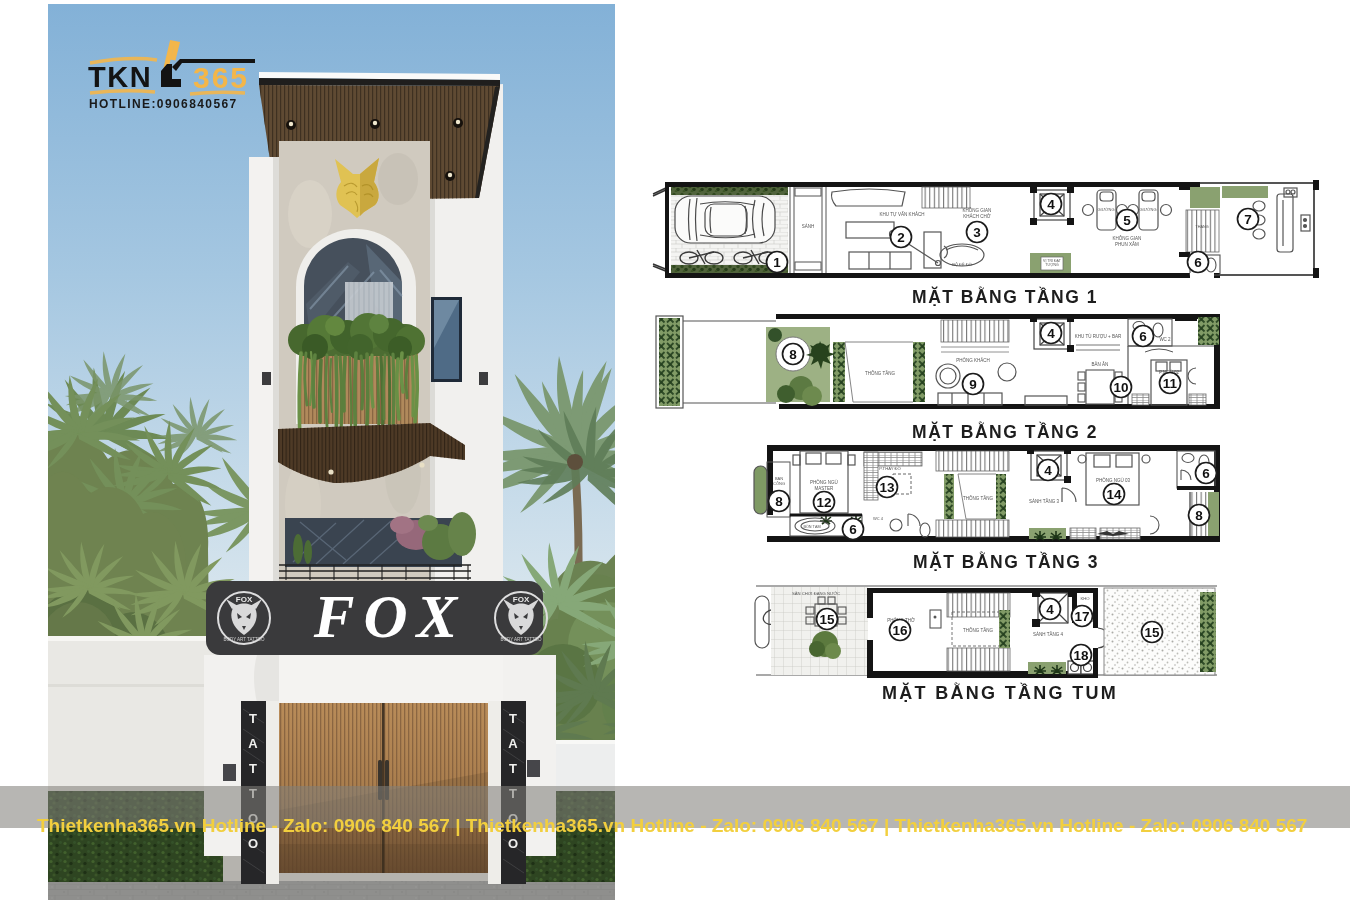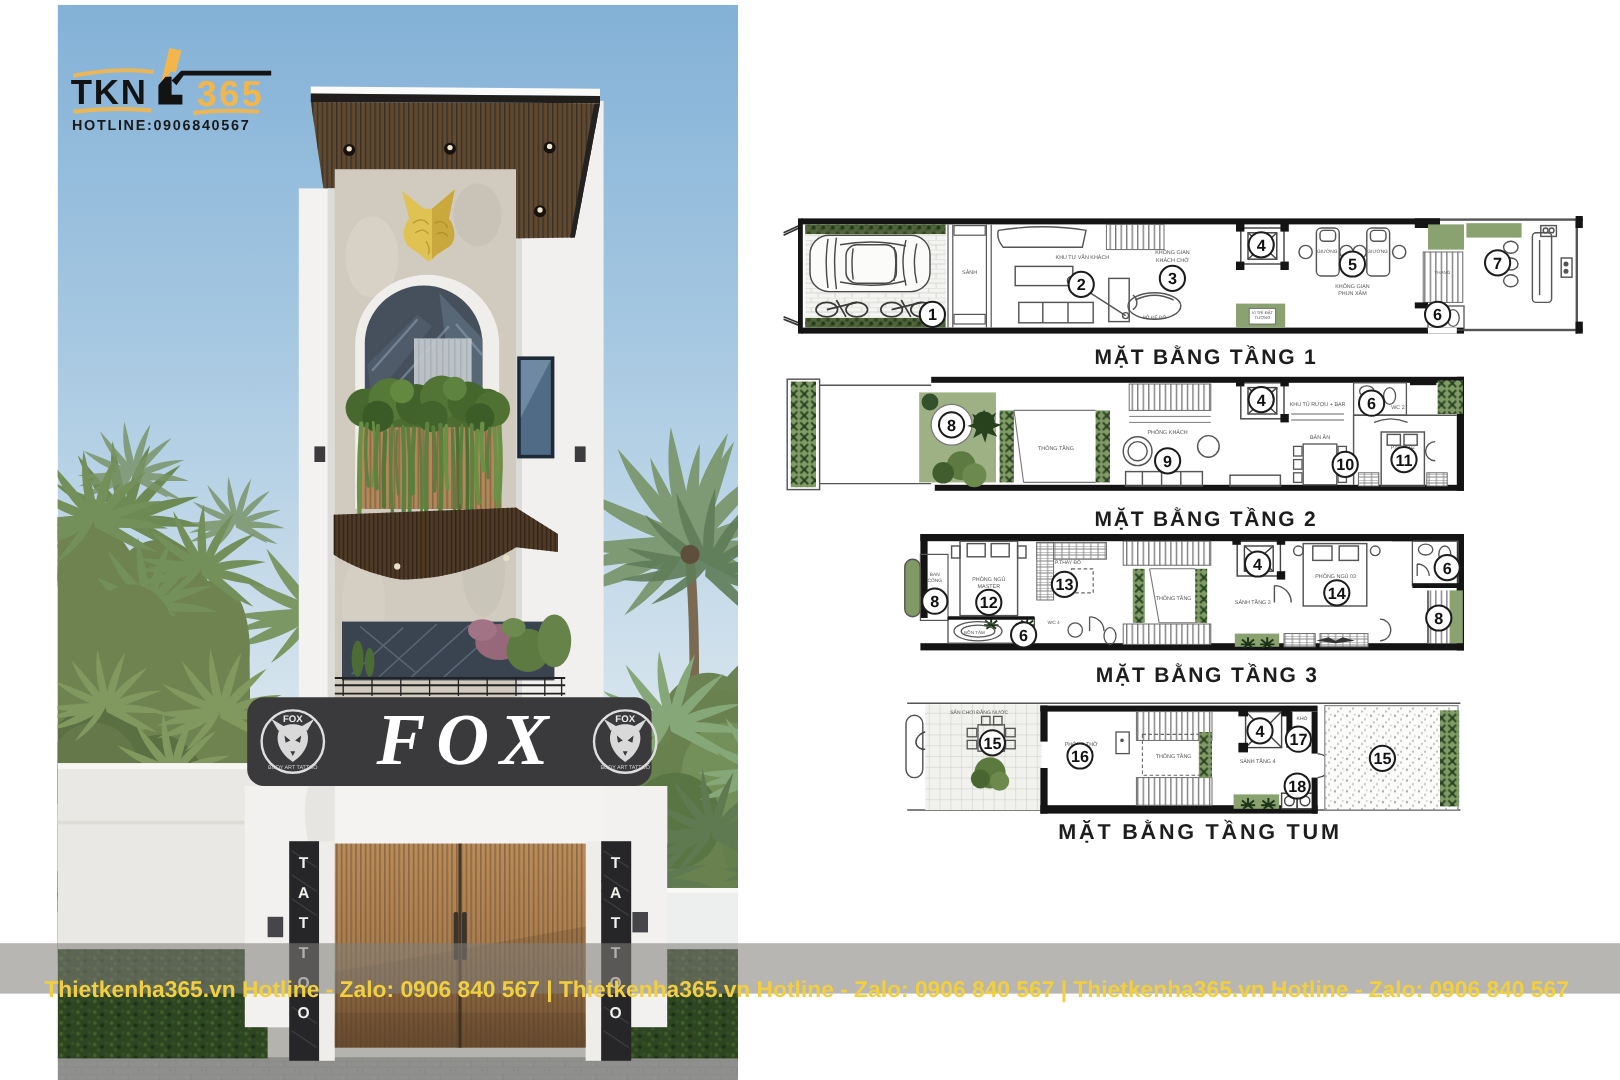--- a/index.html
+++ b/index.html
@@ -1,21 +1,21 @@
 <!DOCTYPE html>
 <html><head>
 <meta charset="utf-8">
 <style>
   html,body{margin:0;padding:0;}
   body{width:1350px;height:900px;overflow:hidden;background:#fff;
        font-family:"Liberation Sans", sans-serif;}
   #page{position:relative;width:1350px;height:900px;overflow:hidden;}
   #photo{position:absolute;left:0;top:4px;width:501px;height:900px;margin-left:48px;}
   #plans{position:absolute;left:615px;top:0;width:735px;height:900px;}
-  #logo{position:absolute;left:16px;top:30px;width:230px;height:90px;z-index:30;}
+  #logo{position:absolute;left:0;top:30px;width:230px;height:90px;z-index:30;padding-left:45px;}
   #banner{position:absolute;left:0;top:786px;width:1350px;height:42px;z-index:40;
           background:rgba(128,126,122,0.57);display:flex;align-items:center;}
   #banner .t{white-space:nowrap;font-weight:bold;font-size:19px;margin-left:37px;
      color:#f2cf3e;letter-spacing:0px;margin-top:38px;}
 </style>
 </head>
 <body>
 <div id="page">
   <div id="photo">
   <svg width="615" height="900" viewBox="0 0 615 900" xmlns="http://www.w3.org/2000/svg">

